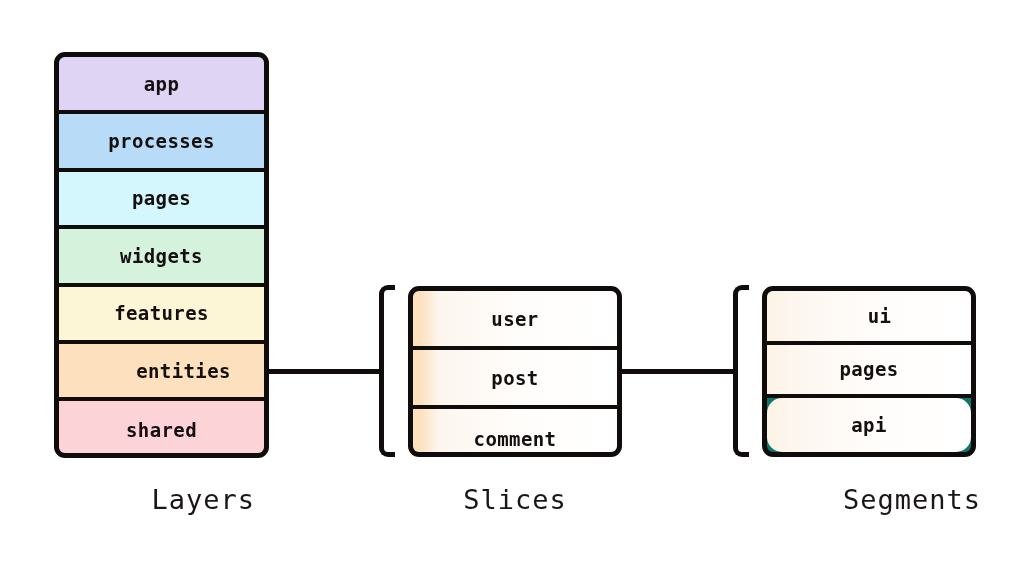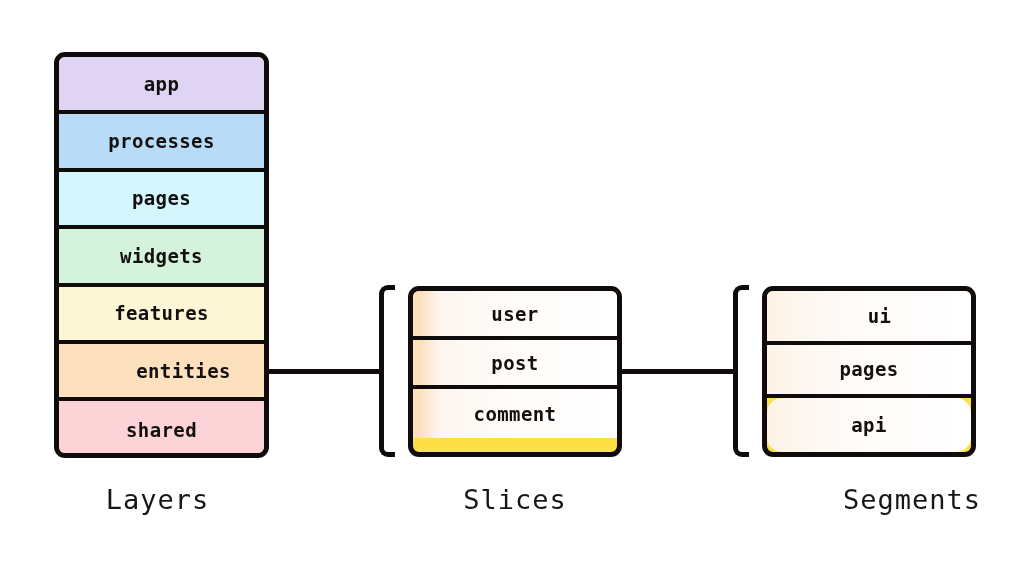--- a/index.html
+++ b/index.html
@@ -20,21 +20,21 @@
     background: #ffffff;
   }
 
   
   .stack {
     position: absolute;
     box-sizing: border-box;
     border: 5px solid #100c0c;
     border-radius: 11px;
     overflow: hidden;
-    background: #fde047;
+    background: #0f766e;
   }
   .band {
     box-sizing: border-box;
     display: flex;
     align-items: center;
     justify-content: center;
     border-bottom: 4px solid #100c0c;
     color: #141010;
     font-size: 19px;
     font-weight: 700;
@@ -51,21 +51,21 @@
   }
   #layers-stack .band { height: 57.4px; }
 
   
   #slices-stack {
     left: 408px;
     top: 286px;
     width: 214px;
     height: 171px;
   }
-  #slices-stack .band { height: 49px; }
+  #slices-stack .band { height: 59px; }
 
   
   #segments-stack {
     left: 762px;
     top: 286px;
     width: 214px;
     height: 171px;
   }
   #segments-stack .band { height: 53.6px; }
 
@@ -94,21 +94,21 @@
   
   .caption {
     position: absolute;
     text-align: center;
     font-size: 27px;
     font-weight: 400;
     color: #1a1616;
     letter-spacing: 1px;
     white-space: nowrap;
   }
-  #caption-layers   { left: 50px;  top: 484px; width: 215px; }
+  #caption-layers   { left: 40px;  top: 484px; width: 215px; text-align: right; }
   #caption-slices   { left: 408px; top: 484px; width: 214px; }
   #caption-segments { left: 805px; top: 484px; width: 214px; }
 </style>
 </head>
 <body>
 
 <div id="canvas">
 
   <div class="stack" id="layers-stack">
     <div class="band" style="background: rgb(224, 212, 245);">

